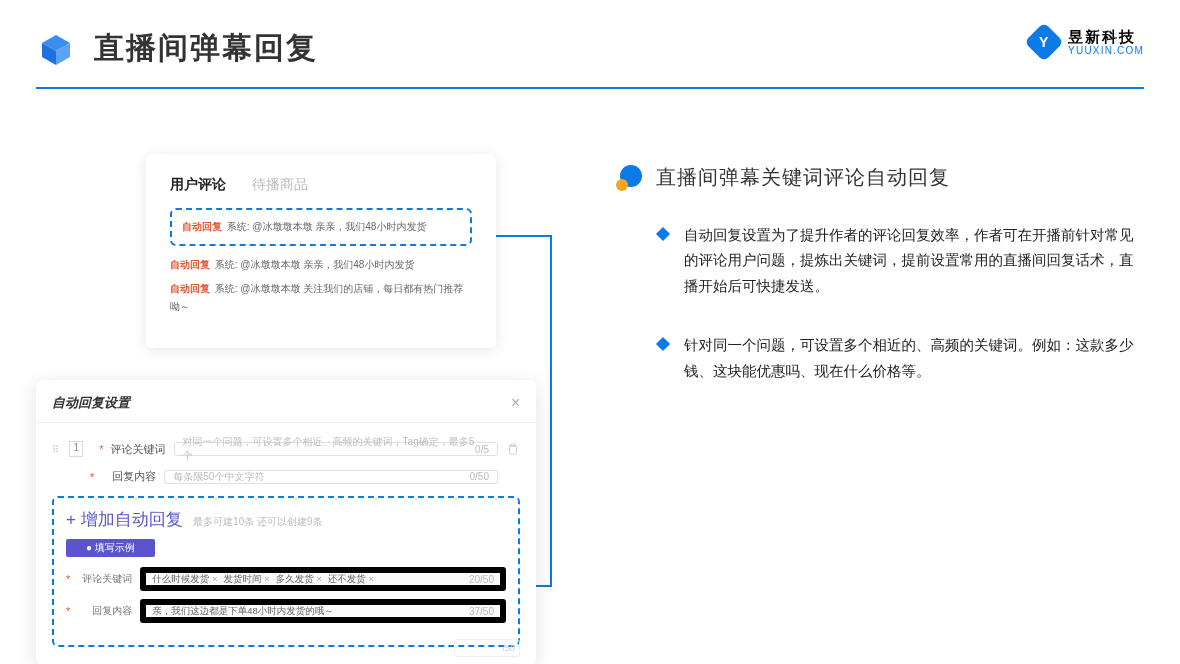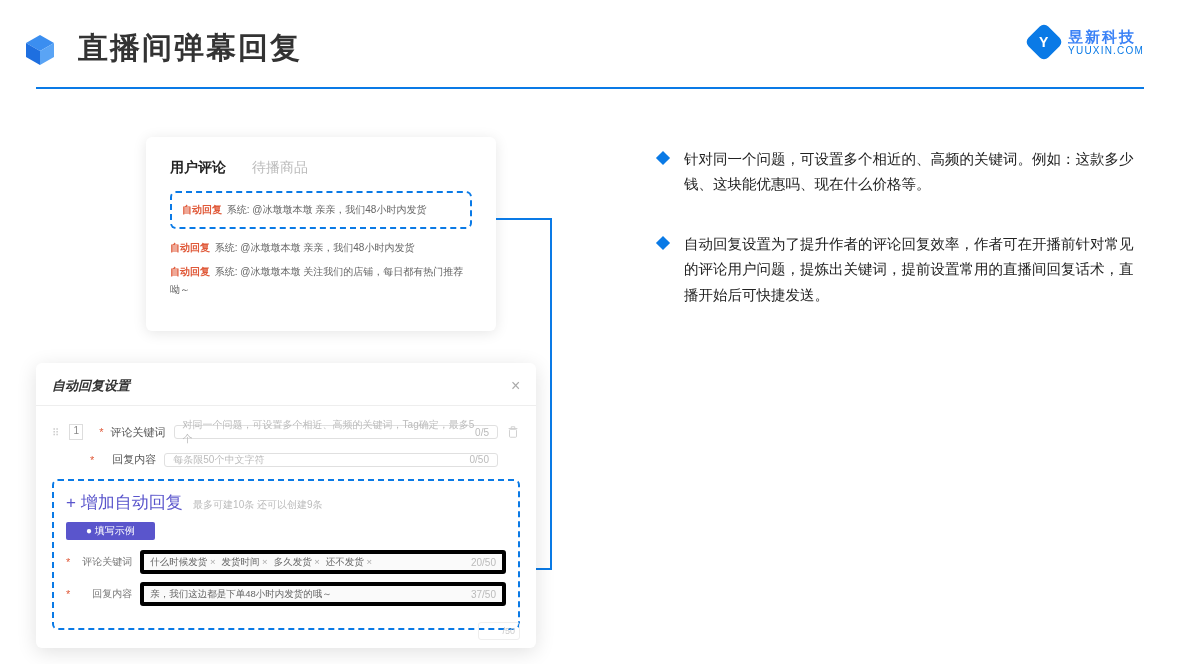--- a/index.html
+++ b/index.html
@@ -1,31 +1,31 @@
 <!DOCTYPE html>
 <html><head>
 <meta charset="utf-8">
 <style>
 * { margin: 0; padding: 0; box-sizing: border-box; }
 body { font-family: "Microsoft YaHei", "PingFang SC", sans-serif; background: #fff; width: 1180px; height: 664px; position: relative; overflow: hidden; }
 
 
-.header { display: flex; align-items: center; padding: 28px 36px 12px 20px; }
+.header { display: flex; align-items: center; padding: 28px 36px 12px 36px; }
 .header-icon { width: 40px; height: 40px; margin-right: 18px; position: relative; }
 .header-title { font-size: 30px; font-weight: 600; color: #333; letter-spacing: 2px; }
 .brand { position: absolute; right: 36px; top: 28px; display: flex; align-items: center; }
 .brand-icon { width: 28px; height: 28px; background: #0a7ae6; border-radius: 6px; margin-right: 10px; display: flex; align-items: center; justify-content: center; color: #fff; font-weight: bold; font-size: 14px; transform: rotate(45deg); }
 .brand-icon span { transform: rotate(-45deg); }
 .brand-text { display: flex; flex-direction: column; line-height: 1; }
-.brand-name { color: #3b82f6; font-size: 15px; font-weight: 700; letter-spacing: 2px; }
+.brand-name { color: #000000; font-size: 15px; font-weight: 700; letter-spacing: 2px; }
 .brand-url { color: #0a7ae6; font-size: 10px; letter-spacing: 1.2px; margin-top: 2px; }
 .header-rule { margin: 6px 36px 0 36px; height: 2px; background: #0a7ae6; }
 
 
-.content { display: flex; padding: 48px 36px 0 36px; }
+.content { display: flex; padding: 48px 36px 0 36px; margin-top: 17px; }
 .left-col { width: 480px; position: relative; }
 .right-col { flex: 1; padding-left: 100px; padding-top: 10px; }
 
 
 .comments-card { background: #fff; border-radius: 6px; box-shadow: 0 2px 14px rgba(0,0,0,0.10); padding: 22px 24px 26px 24px; width: 350px; margin-left: 110px; position: relative; }
 .tabs { display: flex; font-size: 14px; margin-bottom: 14px; }
 .tab-active { font-weight: 700; color: #222; margin-right: 26px; }
 .tab-inactive { color: #bbb; }
 .highlight-box { border: 2px dashed #0a7ae6; border-radius: 6px; padding: 8px 10px; margin-bottom: 10px; position: relative; }
 .comment-line { font-size: 10px; color: #666; line-height: 1.8; margin-bottom: 6px; }
@@ -45,40 +45,40 @@
 .text-input { flex: 1; height: 14px; border: 1px solid #e0e0e0; border-radius: 3px; font-size: 10px; color: #bbb; padding: 0 8px; display: flex; align-items: center; justify-content: space-between; }
 .input-counter { color: #bbb; font-size: 10px; }
 .trash { width: 14px; height: 14px; margin-left: 8px; color: #ccc; }
 
 .add-section { border: 2px dashed #0a7ae6; border-radius: 6px; margin: 12px 16px 0 16px; padding: 10px 12px 14px 12px; }
 .add-link { color: #5a55cc; font-size: 17px; }
 .add-hint { color: #bbb; font-size: 10px; margin-left: 6px; }
 .example-badge { display: inline-block; background: #5a55cc; color: #fff; font-size: 10px; padding: 2px 20px; border-radius: 2px; margin: 8px 0 10px 0; }
 .ex-row { display: flex; align-items: center; margin-bottom: 8px; }
 .ex-label { font-size: 10px; color: #777; width: 56px; text-align: right; margin-right: 8px; }
-.ex-box { flex: 1; height: 24px; border: 4px solid #000000; border-radius: 3px; background: #fafafa; display: flex; align-items: center; padding: 0 6px; font-size: 9.5px; color: #888; justify-content: space-between; }
+.ex-box { flex: 1; height: 24px; border: 6px solid #000000; border-radius: 3px; background: #fafafa; display: flex; align-items: center; padding: 0 6px; font-size: 9.5px; color: #888; justify-content: space-between; }
 .ex-tags { display: flex; gap: 6px; align-items: center; }
 .ex-tag { font-size: 9.5px; color: #666; }
 .ex-tag::after { content: ' ×'; color: #aaa; }
 
 
 .connector { position: absolute; pointer-events: none; }
 
 
 .rc-header { display: flex; align-items: center; margin-bottom: 32px; }
 .rc-icon { width: 26px; height: 26px; position: relative; margin-right: 14px; }
 .rc-icon .c1 { width: 22px; height: 22px; background: #0a7ae6; border-radius: 50%; position: absolute; top: 0; left: 4px; }
 .rc-icon .c2 { width: 12px; height: 12px; background: #f5a623; border-radius: 50%; position: absolute; bottom: 0; left: 0; }
 .rc-title { font-size: 20px; color: #333; font-weight: 500; letter-spacing: 1px; }
 .rc-bullet { display: flex; margin-bottom: 34px; padding-left: 42px; }
 .rc-diamond { width: 10px; height: 10px; background: #0a7ae6; transform: rotate(45deg); flex-shrink: 0; margin-top: 6px; margin-right: 16px; }
 .rc-text { font-size: 14.5px; color: #222; line-height: 1.75; font-weight: 500; }
 
 
-.bottom-stub { position: absolute; right: 16px; bottom: 8px; width: 42px; height: 18px; border: 1px solid #eee; border-radius: 3px; font-size: 9px; color: #ccc; display: flex; align-items: center; justify-content: flex-end; padding-right: 4px; }
+.bottom-stub { position: absolute; right: 16px; bottom: 8px; width: 66px; height: 18px; border: 1px solid #eee; border-radius: 3px; font-size: 9px; color: #ccc; display: flex; align-items: center; justify-content: flex-end; padding-right: 4px; }
 </style>
 </head>
 <body>
 
 <div class="header">
   <div class="header-icon">
     <svg viewBox="0 0 40 40">
         <g transform="translate(20 6)">
           <polygon points="0,0 14,8 0,16 -14,8" fill="#3b8ef0"></polygon>
           <polygon points="-14,8 0,16 0,30 -14,22" fill="#1e6fe0"></polygon>
@@ -186,22 +186,29 @@
             <span class="input-counter">37/50</span>
           </div>
         </div>
       </div>
       <div class="bottom-stub">/50</div>
     </div>
 
   </div>
 
   <div class="right-col">
+    <div class="rc-header">
+      <div class="rc-icon">
+          <div class="c1"></div>
+          <div class="c2"></div>
+        </div>
+      <div class="rc-title">直播间弹幕关键词评论自动回复</div>
+    </div>
+    <div class="rc-bullet">
+      <div class="rc-diamond"></div>
+      <div class="rc-text">自动回复设置为了提升作者的评论回复效率，作者可在开播前针对常见的评论用户问题，提炼出关键词，提前设置常用的直播间回复话术，直播开始后可快捷发送。</div>
+    </div>
     <div class="rc-bullet">
       <div class="rc-diamond"></div>
       <div class="rc-text">针对同一个问题，可设置多个相近的、高频的关键词。例如：这款多少钱、这块能优惠吗、现在什么价格等。</div>
     </div>
-    <div class="rc-bullet">
-      <div class="rc-diamond"></div>
-      <div class="rc-text">自动回复设置为了提升作者的评论回复效率，作者可在开播前针对常见的评论用户问题，提炼出关键词，提前设置常用的直播间回复话术，直播开始后可快捷发送。</div>
-    </div>
   </div>
 </div>
 
 </body></html>

